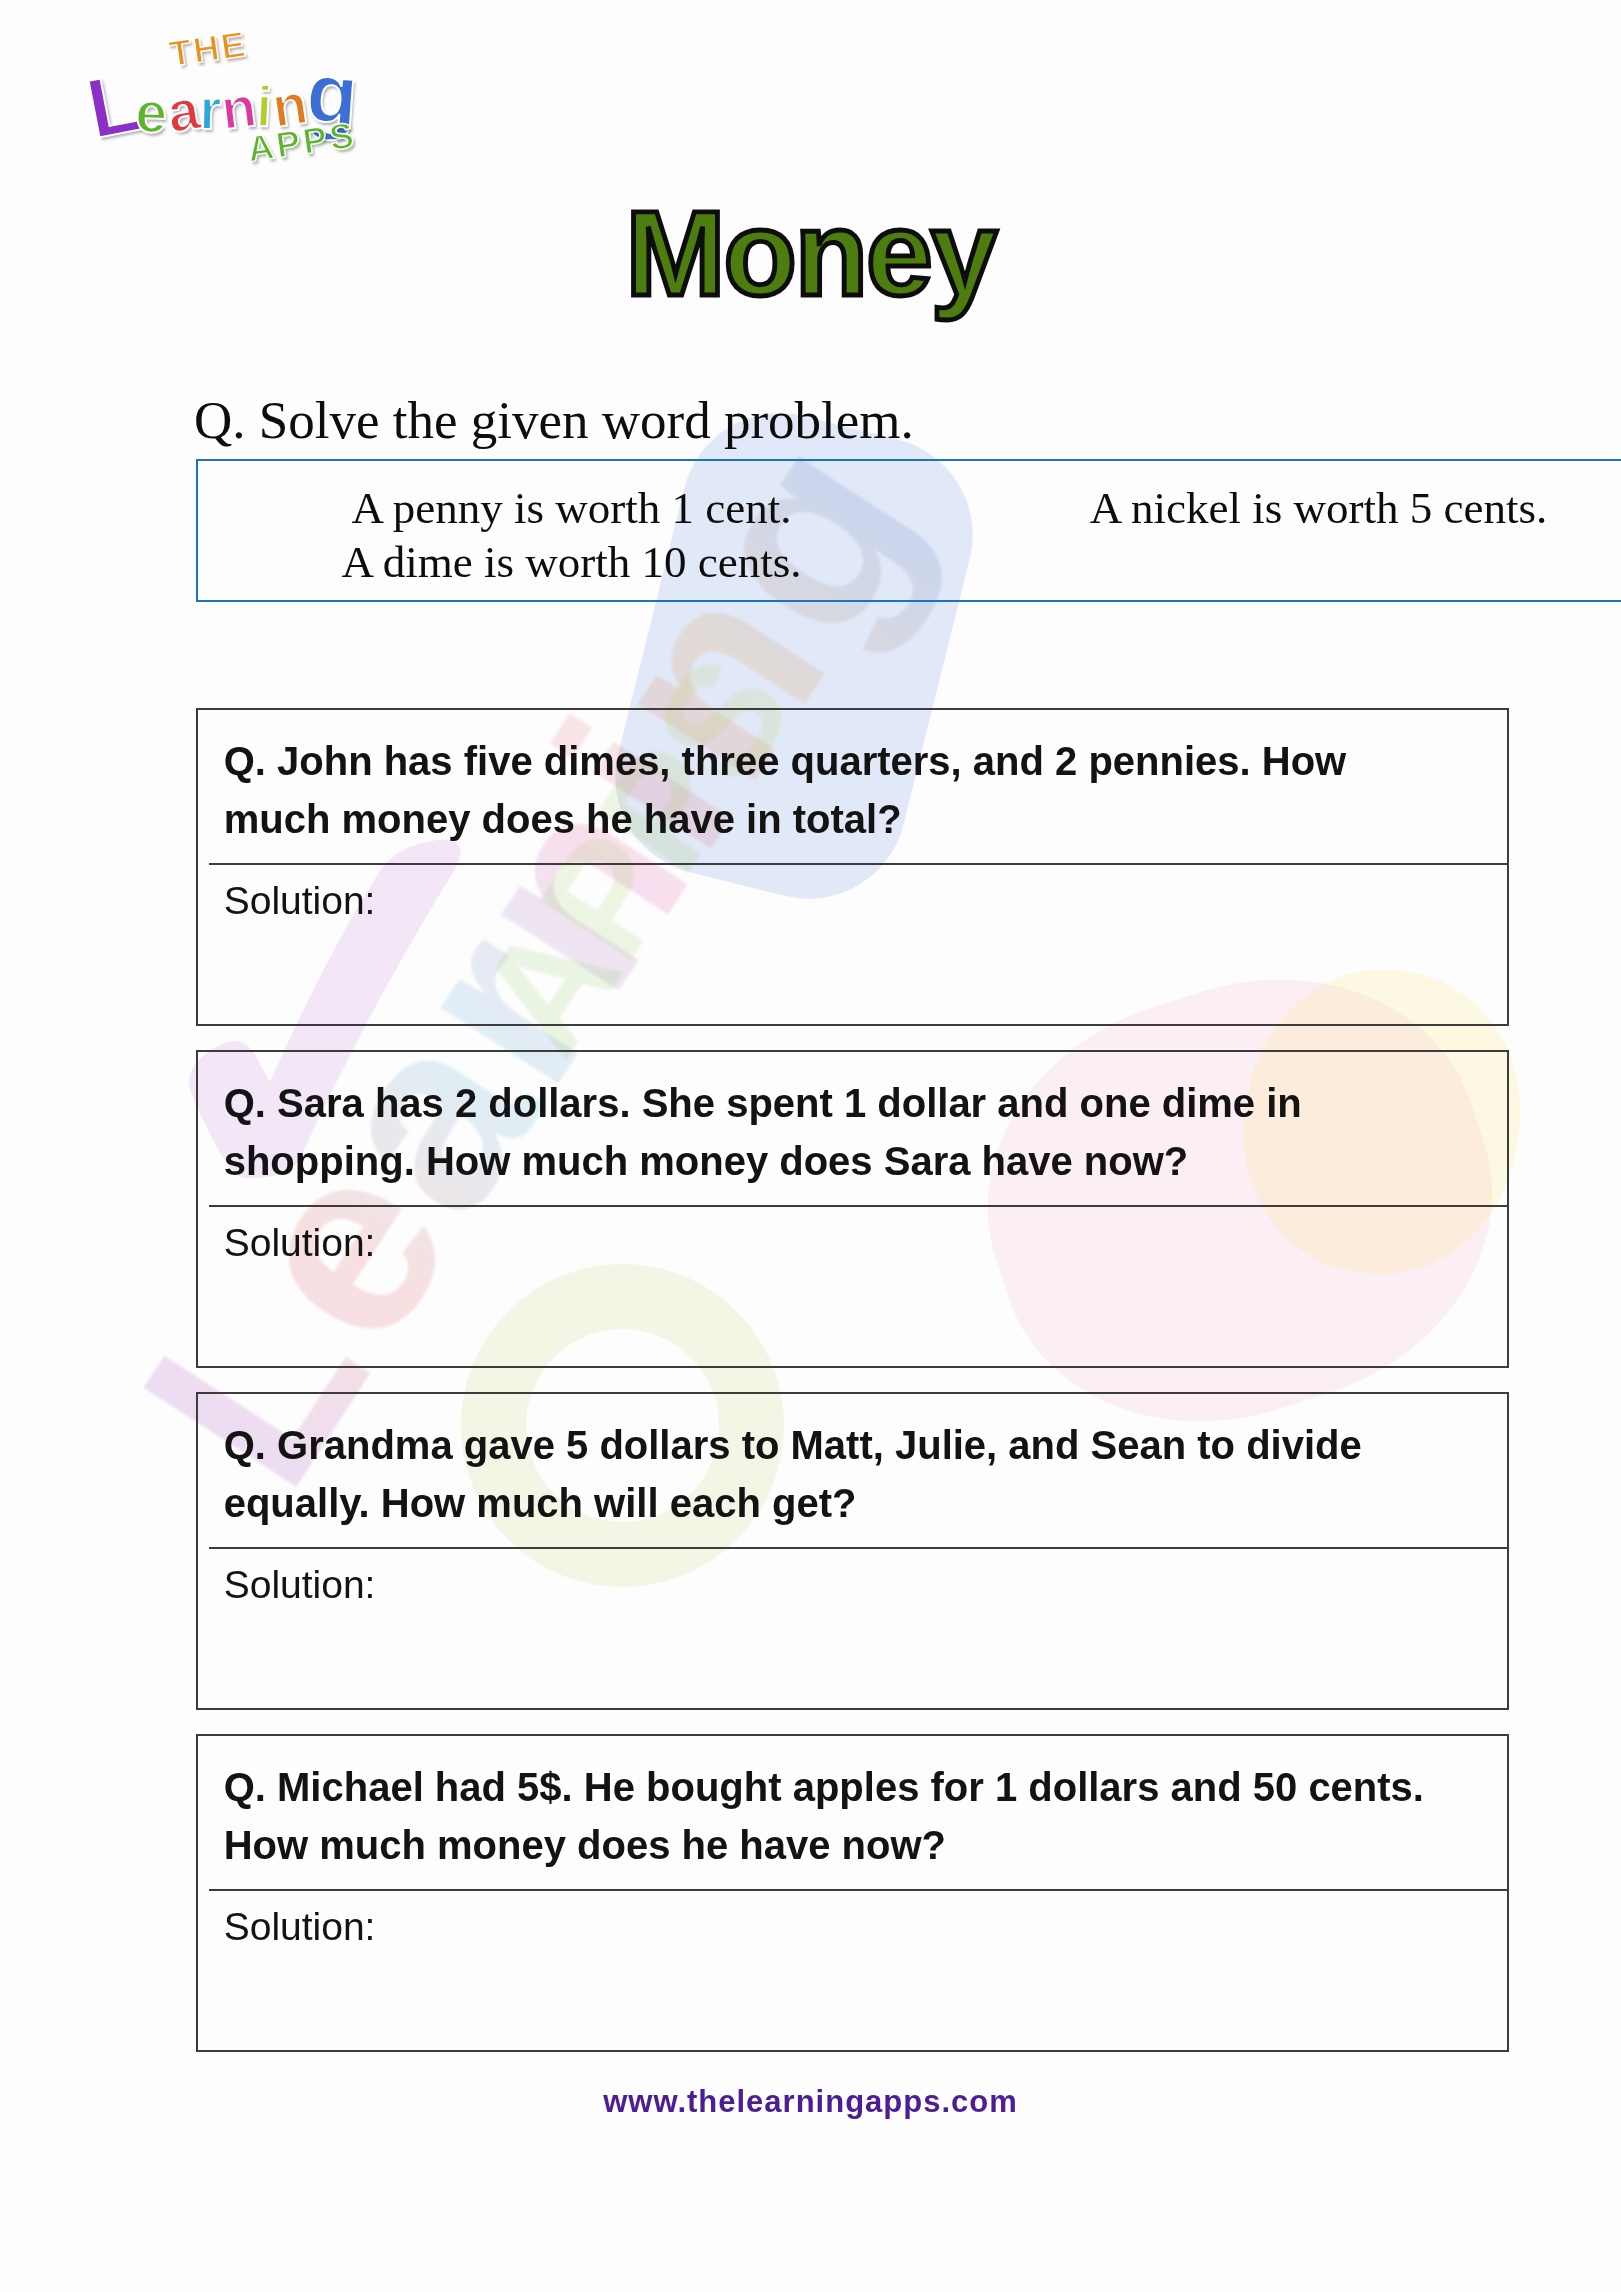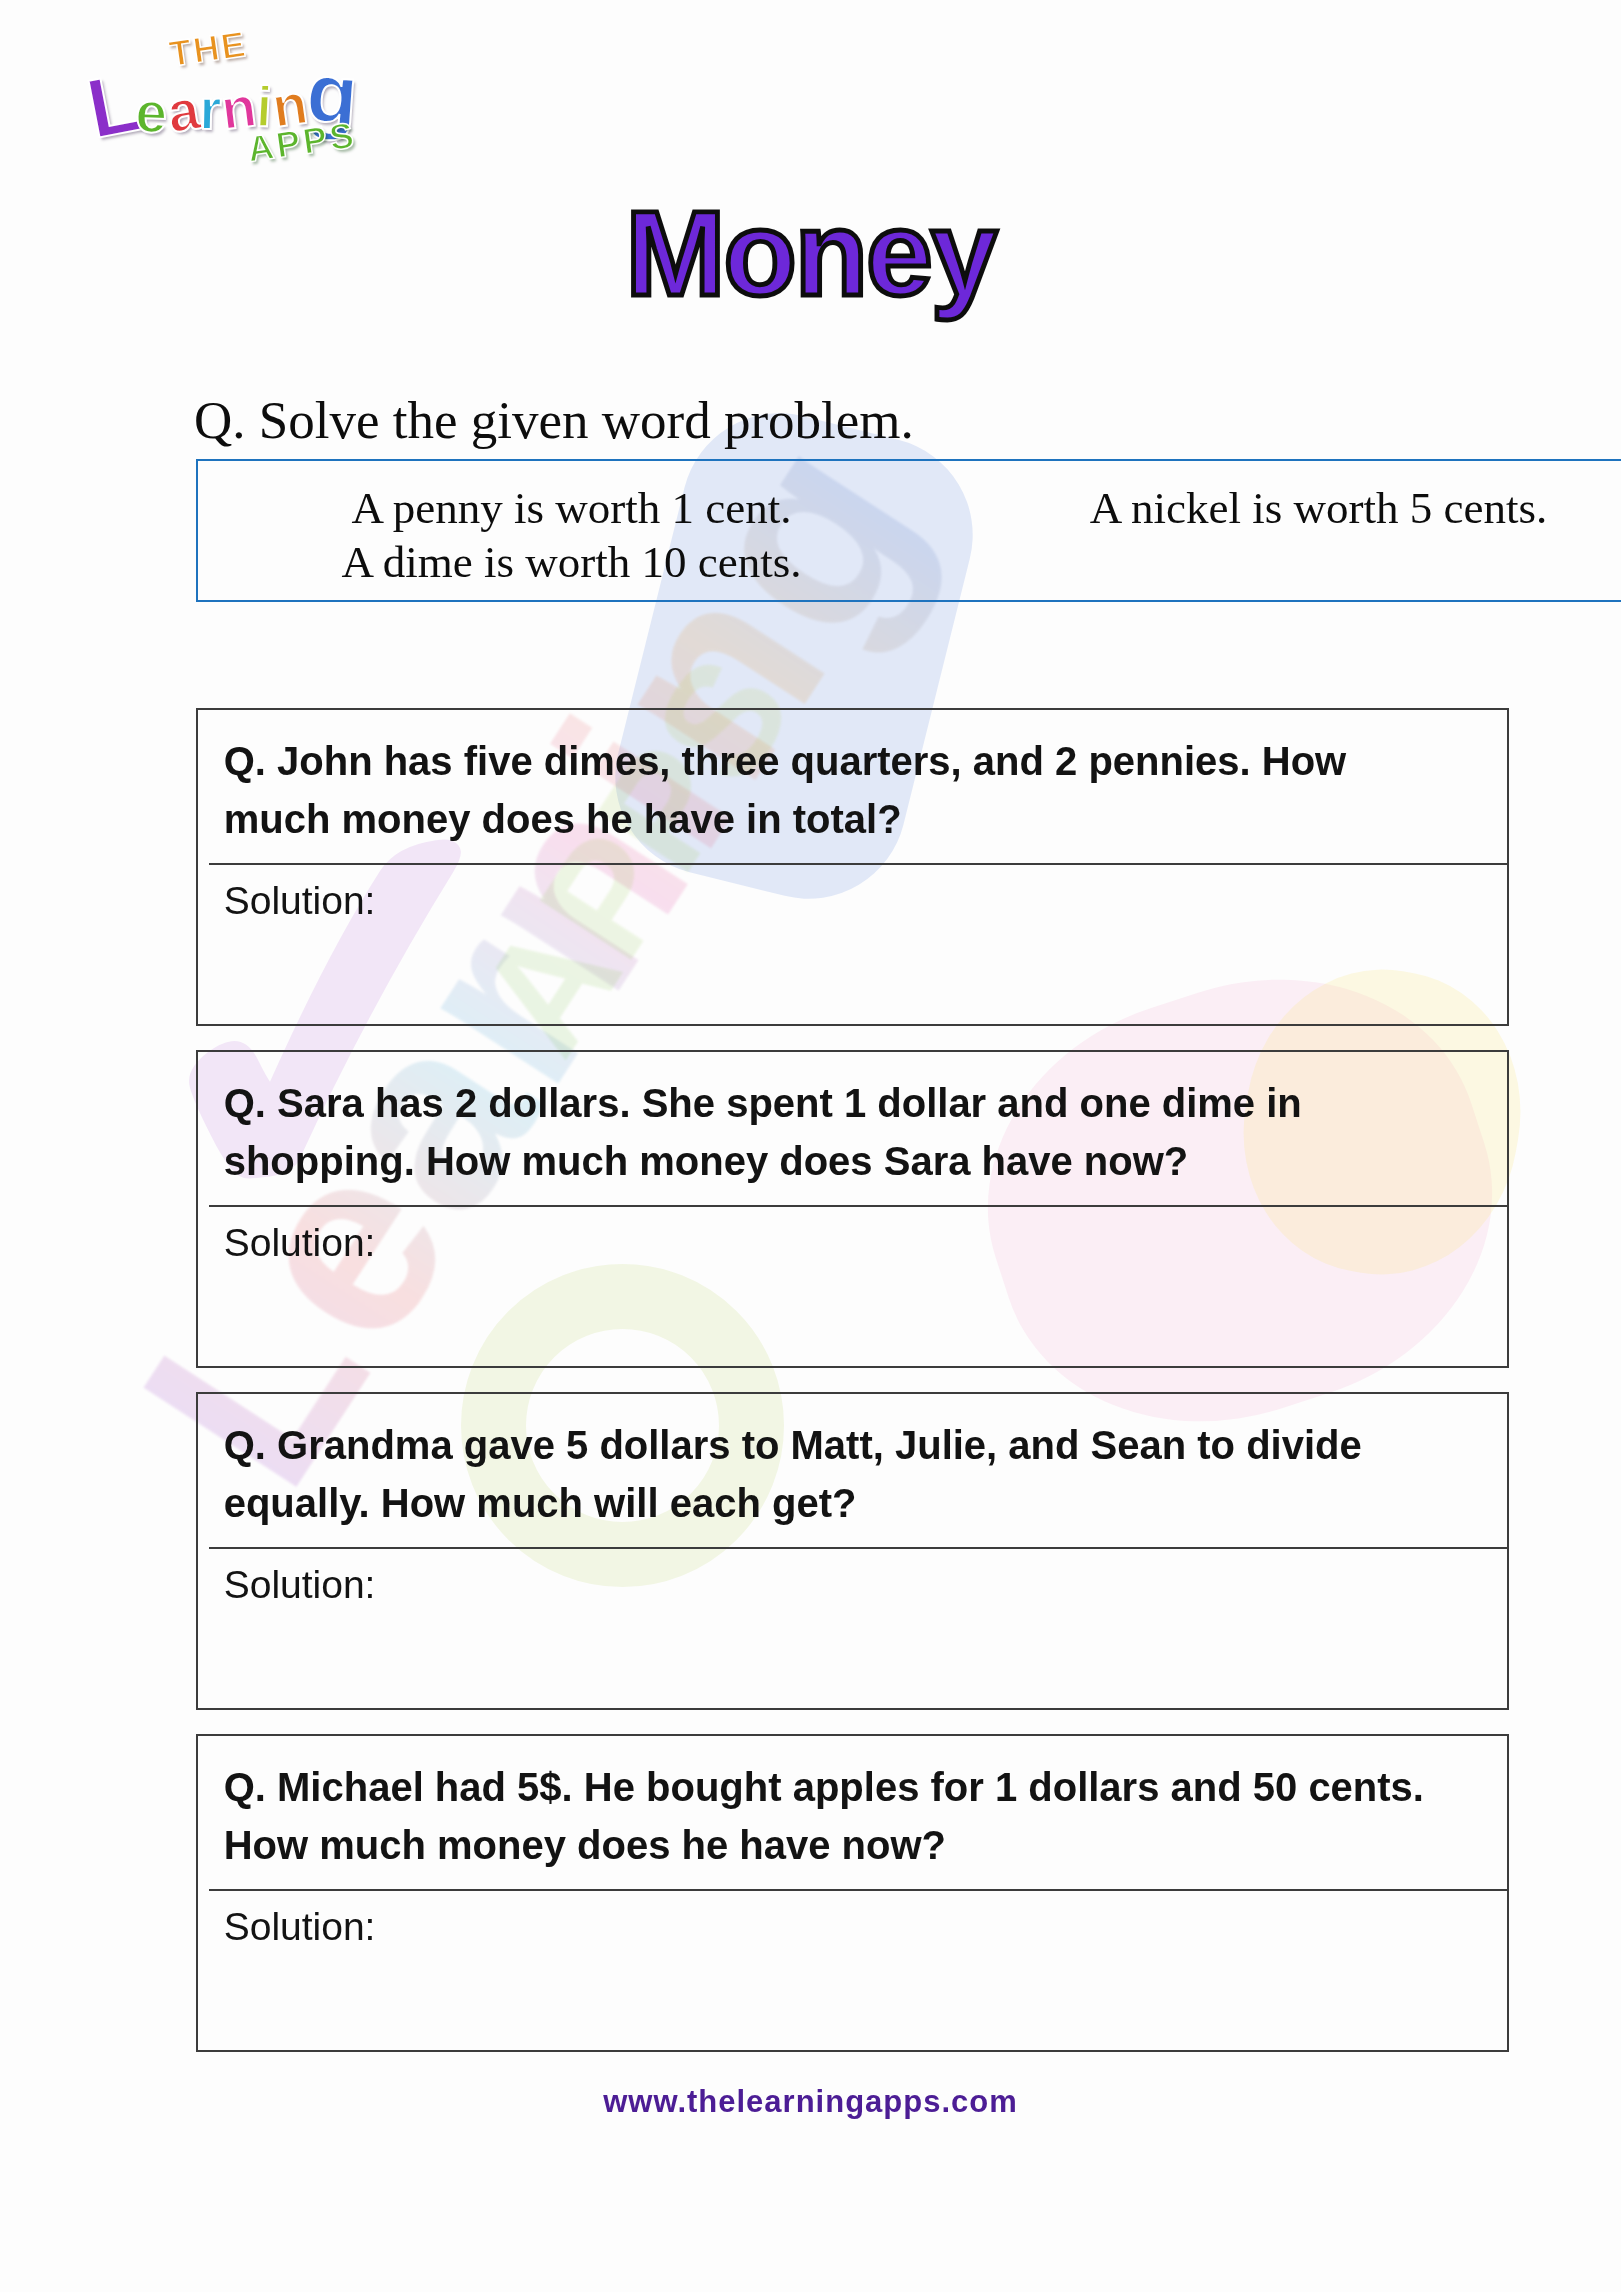--- a/index.html
+++ b/index.html
@@ -44,21 +44,21 @@
   .logo-learning .l3{transform:rotate(4deg);}
   .logo-learning .l4{transform:rotate(-4deg);}
   .logo-learning .l5{transform:rotate(6deg);}
   .logo-learning .l6{transform:rotate(-5deg);}
   .logo-learning .l7{font-size:84px;transform:rotate(7deg);}
   .logo-apps{position:absolute;left:157px;top:98px;font-size:36px;font-weight:bold;
     transform:rotate(-5deg);letter-spacing:2.9px;
     -webkit-text-stroke:1.5px #fff;text-shadow:2px 2.9px 2.9px rgba(0,60,0,.35);}
   
   .title{position:absolute;left:0;top:184px;width:100%;text-align:center;
-    font-size:120px;font-weight:bold;letter-spacing:-2px;color:#6d28d9;
+    font-size:120px;font-weight:bold;letter-spacing:-2px;color:#4d7c0f;
     -webkit-text-stroke:4.9px #0d0d0d;}
   .heading{position:absolute;left:194px;top:390px;font-family:"Liberation Serif",serif;
     font-size:53px;font-weight:normal;color:#0d0d0d;}
   
   .info-box{position:absolute;left:196px;top:459px;width:1498px;height:143px;
     box-sizing:border-box;border:2.9px solid #1e73be;display:flex;
     font-family:"Liberation Serif",serif;font-size:45px;color:#0d0d0d;}
   .info-col{flex:1;text-align:center;padding-top:19.6px;line-height:1.2;}
   
   .problems{position:absolute;left:196px;top:708px;width:1313px;}

